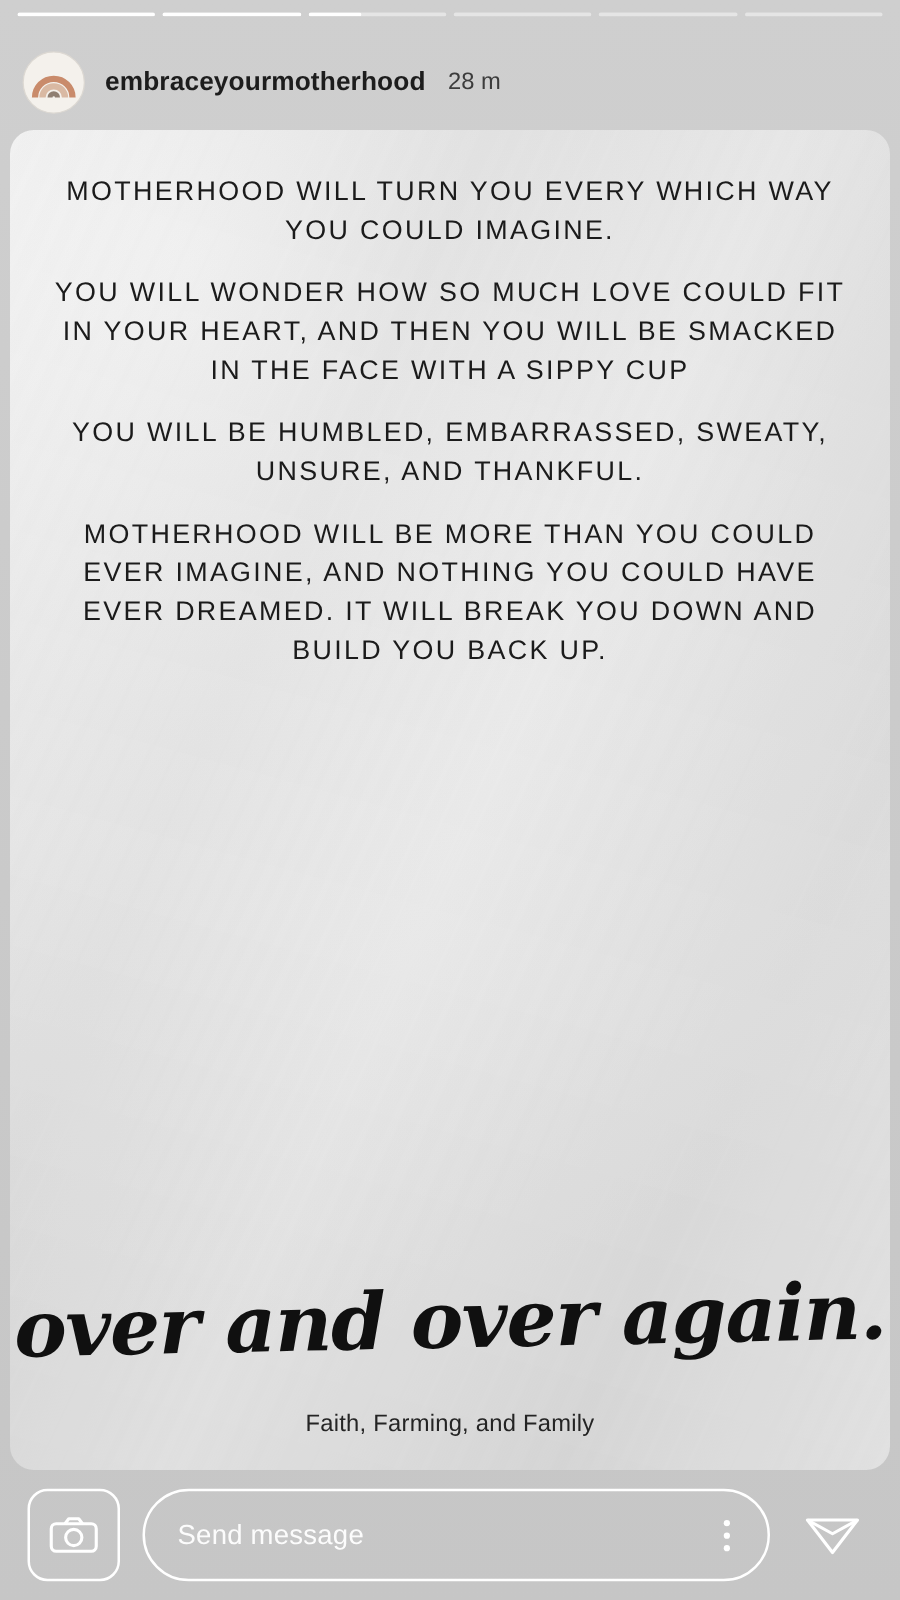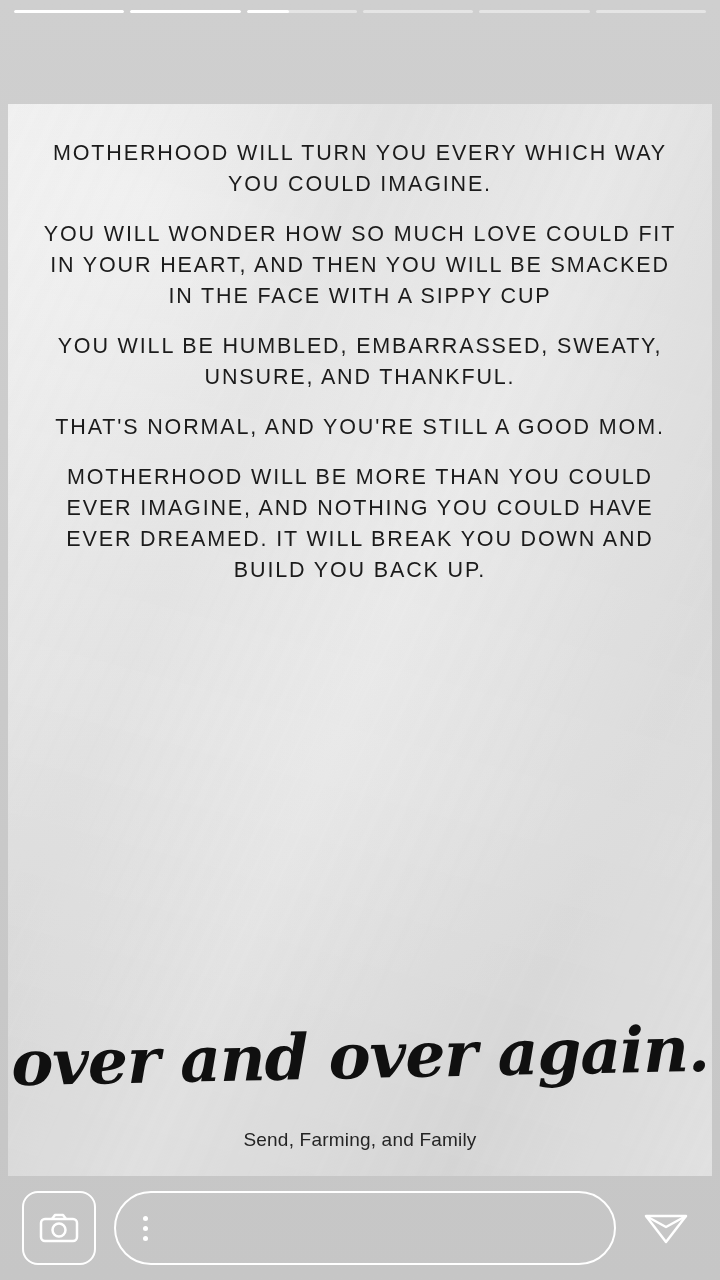--- a/index.html
+++ b/index.html
@@ -88,20 +88,21 @@
   .story-card {
     position: absolute;
     top: 104px;
     left: 8px;
     right: 8px;
     bottom: 104px;
     background:
       radial-gradient(120% 80% at 20% 10%, #f7f7f7 0%, #ececec 45%, #e3e3e3 100%),
       #ededed;
     overflow: hidden;
+    border-radius: 19px;
   }
   .paper-texture {
     position: absolute;
     inset: 0;
     background:
       linear-gradient(115deg, rgba(255,255,255,0.75) 0%, rgba(0,0,0,0.03) 32%, rgba(255,255,255,0.55) 52%, rgba(0,0,0,0.04) 78%, rgba(255,255,255,0.6) 100%),
       linear-gradient(15deg, rgba(0,0,0,0.035) 0%, rgba(255,255,255,0) 40%, rgba(0,0,0,0.03) 85%);
     pointer-events: none;
     mix-blend-mode: multiply;
     opacity: 0.9;
@@ -237,46 +238,57 @@
         <span class="fill" style="width:0%"></span>
       </div>
     <div class="progress-seg">
         <span class="fill" style="width:0%"></span>
       </div>
     <div class="progress-seg">
         <span class="fill" style="width:0%"></span>
       </div>
   </div>
 
+  <div class="story-header">
+    <div class="avatar">
+      <svg width="38" height="28" viewBox="0 0 38 28">
+        <path d="M4 26 A15 15 0 0 1 34 26" fill="none" stroke="#c98b6b" stroke-width="5"></path>
+        <path d="M10 26 A9 9 0 0 1 28 26" fill="none" stroke="#d9b9a3" stroke-width="5"></path>
+        <path d="M16 26 A3 3 0 0 1 22 26" fill="none" stroke="#8f7f72" stroke-width="4"></path>
+      </svg>
+    </div>
+    <div class="username">embraceyourmotherhood</div>
+    <div class="timestamp">28 m</div>
+  </div>
 
   <div class="story-card">
     <div class="paper-texture"></div>
 
     <div class="quote-body">
       <p class="para">Motherhood will turn you every which way you could imagine.</p>
       <p class="para">You will wonder how so much love could fit in your heart, and then you will be smacked in the face with a sippy cup</p>
       <p class="para">You will be humbled, embarrassed, sweaty, unsure, and thankful.</p>
-      <p class="para">That's normal, and you're still a good mom.</p>
       <p class="para">Motherhood will be more than you could ever imagine, and nothing you could have ever dreamed. It will break you down and build you back up.</p>
     </div>
 
     <div class="script-line">over and over again.</div>
-    <div class="tagline">Send, Farming, and Family</div>
+    <div class="tagline">Faith, Farming, and Family</div>
   </div>
 
   <div class="bottom-bar">
     <div class="camera-button">
       <svg width="40" height="30" viewBox="0 0 40 30">
         <rect x="2" y="6" width="36" height="22" rx="4" ry="4" fill="none" stroke="#ffffff" stroke-width="2.5"></rect>
         <path d="M13 6 L16 2 L24 2 L27 6" fill="none" stroke="#ffffff" stroke-width="2.5" stroke-linejoin="round"></path>
         <circle cx="20" cy="17" r="6.5" fill="none" stroke="#ffffff" stroke-width="2.5"></circle>
       </svg>
     </div>
 
     <div class="message-pill">
+      <span class="message-placeholder">Send message</span>
       <span class="dots-icon">
         <span></span>
           <span></span>
           <span></span>
       </span>
     </div>
 
     <div class="send-button">
       <svg width="48" height="40" viewBox="0 0 48 40">
         <path d="M4 8 L44 8 L24 34 Z" fill="none" stroke="#ffffff" stroke-width="2.5" stroke-linejoin="round"></path>

